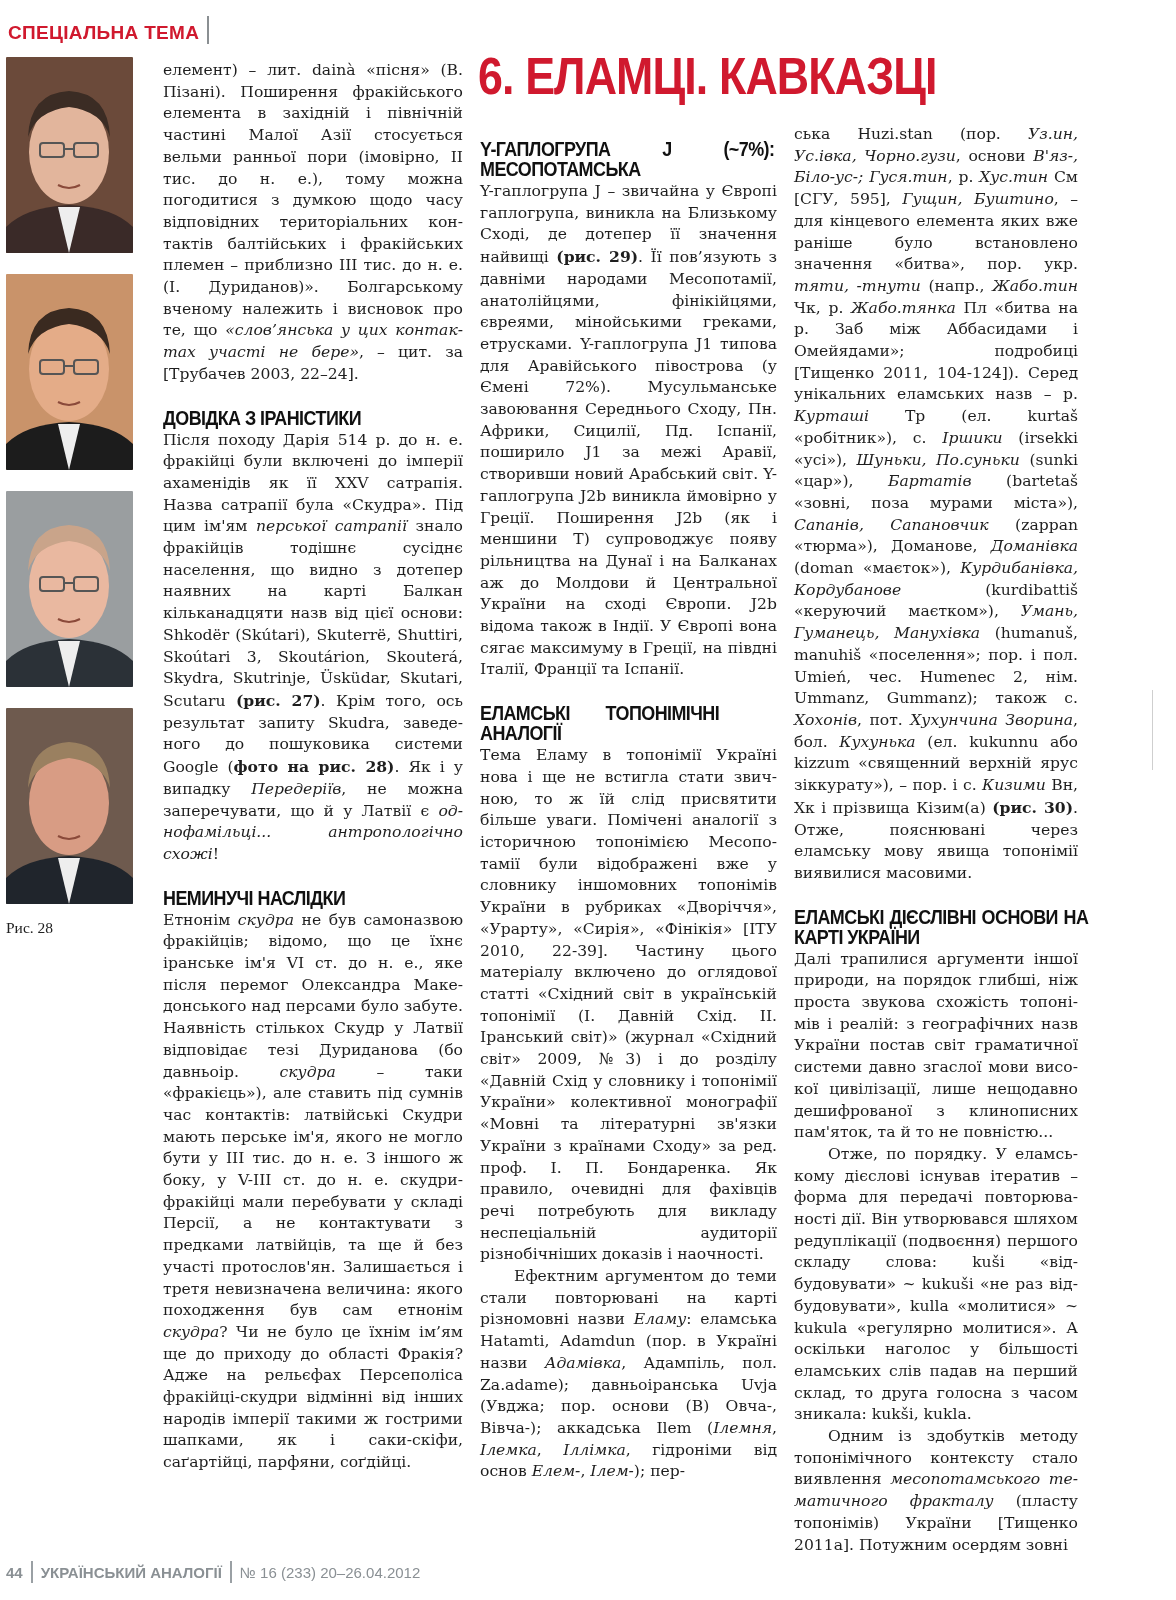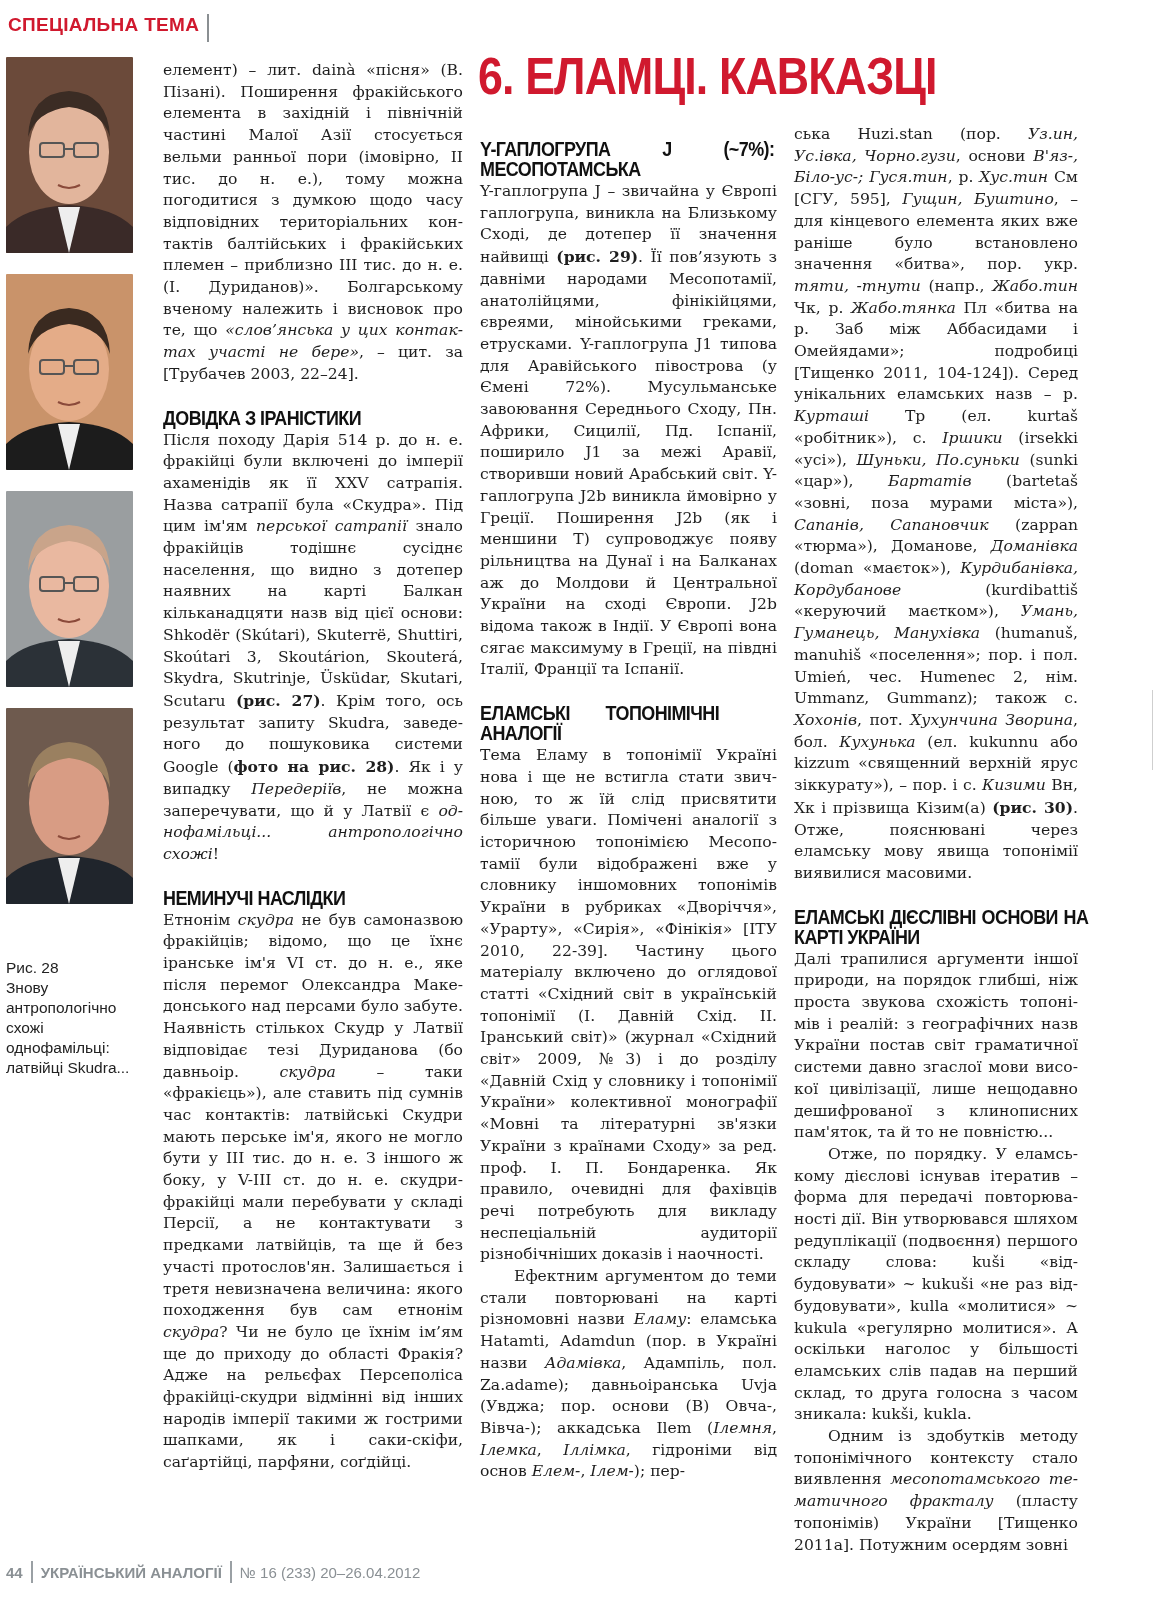--- a/index.html
+++ b/index.html
@@ -1,22 +1,22 @@
 <!DOCTYPE html>
 <html><head>
 <meta charset="utf-8">
 <style>
   html, body { margin: 0; padding: 0; background: #ffffff; }
   body { width: 1176px; height: 1600px; position: relative; overflow: hidden; color: #1a1a1a; }
-  .header { position: absolute; left: 8px; top: 14px; height: 30px; display: flex; align-items: flex-start; }
+  .header { position: absolute; left: 8px; top: 14px; height: 30px; display: flex; align-items: flex-end; }
   .rubric { font-family: "Liberation Sans", sans-serif; font-weight: bold; font-size: 19px; color: #d0192e; letter-spacing: 0.3px; }
   .rubric-bar { width: 2px; height: 28px; background: #8a8f92; margin-left: 8px; }
   .photo { position: absolute; left: 6px; width: 127px; border-radius: 1px; overflow: hidden; }
   .photo svg { display: block; width: 100%; height: 100%; }
-  .caption { position: absolute; left: 6px; top: 958px; width: 140px; font-family: Liberation Sans, sans-serif; font-size: 15.5px; line-height: 20px; color: #222; }
+  .caption { position: absolute; left: 6px; top: 918px; width: 140px; font-family: Liberation Serif, serif; font-size: 15.5px; line-height: 20px; color: #222; }
   .col { position: absolute; font-family: "DejaVu Serif", serif; font-size: 15.6px; line-height: 21.7px; text-align: justify; hyphens: manual; color: #1e1e1e; }
   .col p { margin: 0; }
   .col p.indent { text-indent: 34px; }
   .h2 { font-family: "Liberation Sans", sans-serif; font-weight: bold; font-size: 19.5px; line-height: 20px; letter-spacing: -0.6px; color: #111; text-transform: uppercase; margin: 22px 0 2px 0; transform: scaleX(0.92); transform-origin: left; white-space: nowrap; }
   .h2.first { margin-top: 0; }
   .title { position: absolute; left: 478px; top: 46px; font-family: "Liberation Sans", sans-serif; font-weight: bold; font-size: 52px; color: #d0192e; letter-spacing: -1px; transform: scaleX(0.86); transform-origin: left; white-space: nowrap; line-height: 60px; }
   .i { font-style: italic; }
   .b { font-weight: bold; }
   .u { }
   .footer { position: absolute; left: 6px; top: 1561px; font-family: "Liberation Sans", sans-serif; font-size: 15px; color: #8a9094; display: flex; align-items: center; white-space: nowrap; }
@@ -87,21 +87,20 @@
     <ellipse cx="63" cy="95" rx="40" ry="52" fill="#d89c84"></ellipse>
     <path d="M22 80 Q24 36 63 34 Q102 36 104 80 Q96 54 63 50 Q30 54 22 80 Z" fill="#9a8060"></path>
 
     <path d="M52 128 Q63 134 74 128" stroke="#8a4a3a" stroke-width="2" fill="none"></path>
   </svg>
     </div>
   </div>
 
 <div class="caption">
   <div>Рис. 28</div>
-  <div>Знову антропологічно схожі однофамільці: латвійці Skudra...</div>
 </div>
 
 <div class="col" style="left:163px; top:60px; width:300px;">
   <p><span>елемент) – лит. dainà «пісня» (В. Пізані). Поширення фракій­ського елемента в західній і пів­нічній частині Малої Азії стосу­ється вельми ранньої пори (імо­вірно, II тис. до н. е.), тому можна погодитися з думкою щодо часу відповідних територіальних кон­тактів балтійських і фракійських племен – приблизно III тис. до н. е. (І. Дуриданов)». Болгарському вченому належить і висновок про те, що </span><span class="i">«слов’янська у цих контак­тах участі не бере»</span><span>, – цит. за [Трубачев 2003, 22–24].</span></p>
   <div class="h2">ДОВІДКА З ІРАНІСТИКИ</div>
   <p><span>Після походу Дарія 514 р. до н. е. фракійці були включені до імпе­рії ахаменідів як її XXV сатра­пія. Назва сатрапії була «Ску­дра». Під цим ім'ям </span><span class="i">перської са­трапії</span><span> знало фракійців тодішнє сусіднє населення, що видно з дотепер наявних на карті Бал­кан кільканадцяти назв від цієї основи: Shkodër (Skútari), Skuterrë, Shuttiri, Skoútari 3, Skoutárion, Skouterá, Skydra, Skutrinje, Üsküdar, Skutari, Scutaru </span><span class="b">(рис. 27)</span><span>. Крім того, ось результат запиту Skudra, заведе­ного до пошуковика системи Google (</span><span class="b">фото на рис. 28)</span><span>. Як і у випадку </span><span class="i">Передеріїв</span><span>, не можна заперечувати, що й у Латвії є </span><span class="i">од­нофамільці... антропологічно схожі</span><span>!</span></p>
   <div class="h2">НЕМИНУЧІ НАСЛІДКИ</div>
   <p><span>Етнонім </span><span class="i">скудра</span><span> не був самоназ­вою фракійців; відомо, що це їхнє іранське ім'я VI ст. до н. е., яке після перемог Олександра Маке­донського над персами було за­буте. Наявність стількох Скудр у Латвії відповідає тезі Дуриданова (бо давньоір. </span><span class="i">скудра</span><span> – таки «фракієць»), але ставить під сум­нів час контактів: латвійські Ску­дри мають перське ім'я, якого не могло бути у III тис. до н. е. З ін­шого ж боку, у V-III ст. до н. е. скудри-фракійці мали перебу­вати у складі Персії, а не контак­тувати з предками латвійців, та ще й без участі протослов'ян. За­лишається і третя невизначена величина: якого походження був сам етнонім </span><span class="i">скудра</span><span>? Чи не було це їхнім ім’ям ще до приходу до області Фракія? Адже на рельє­фах Персеполіса фракійці-скуд­ри відмінні від інших народів ім­перії такими ж гострими шап­ками, як і саки-скіфи, саґартійці, парфяни, соґдійці.</span></p>
 </div>
 

